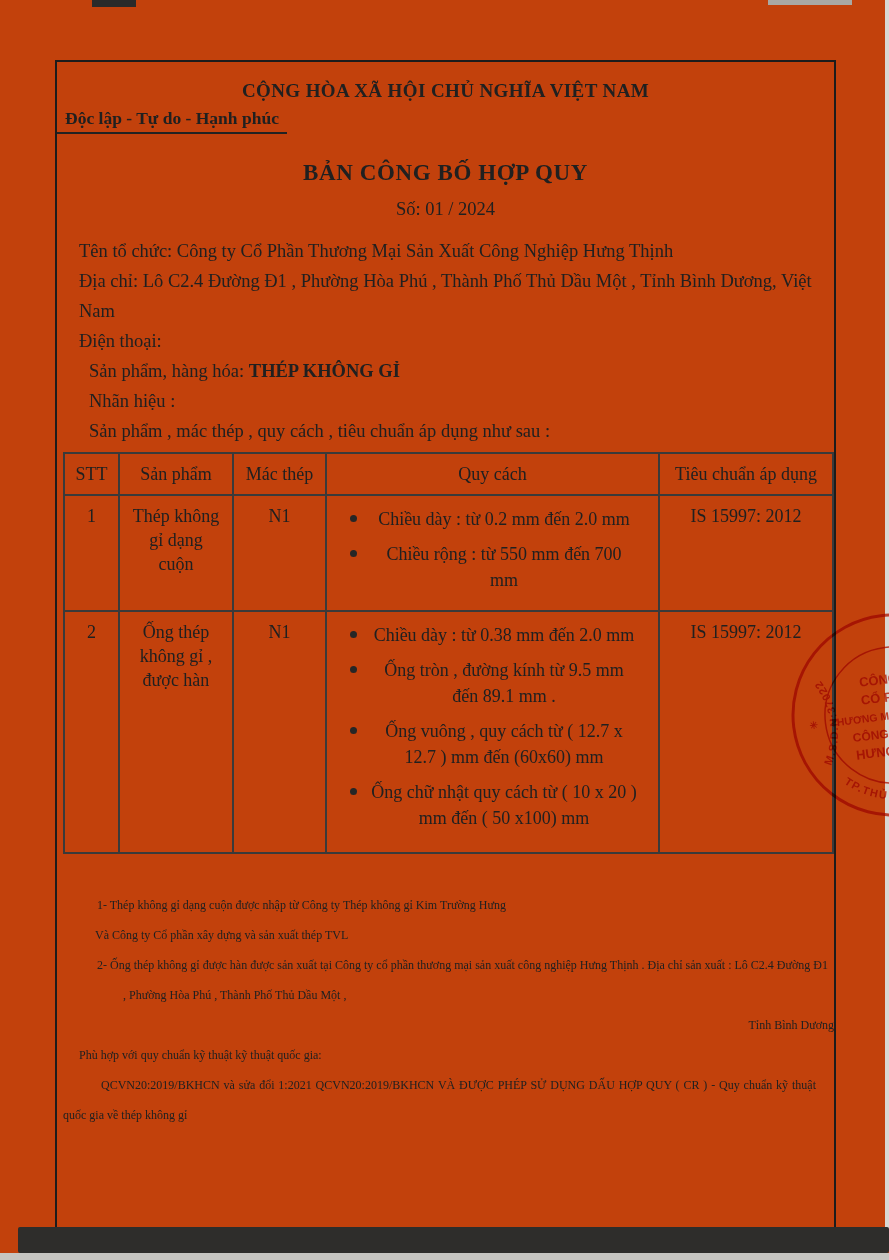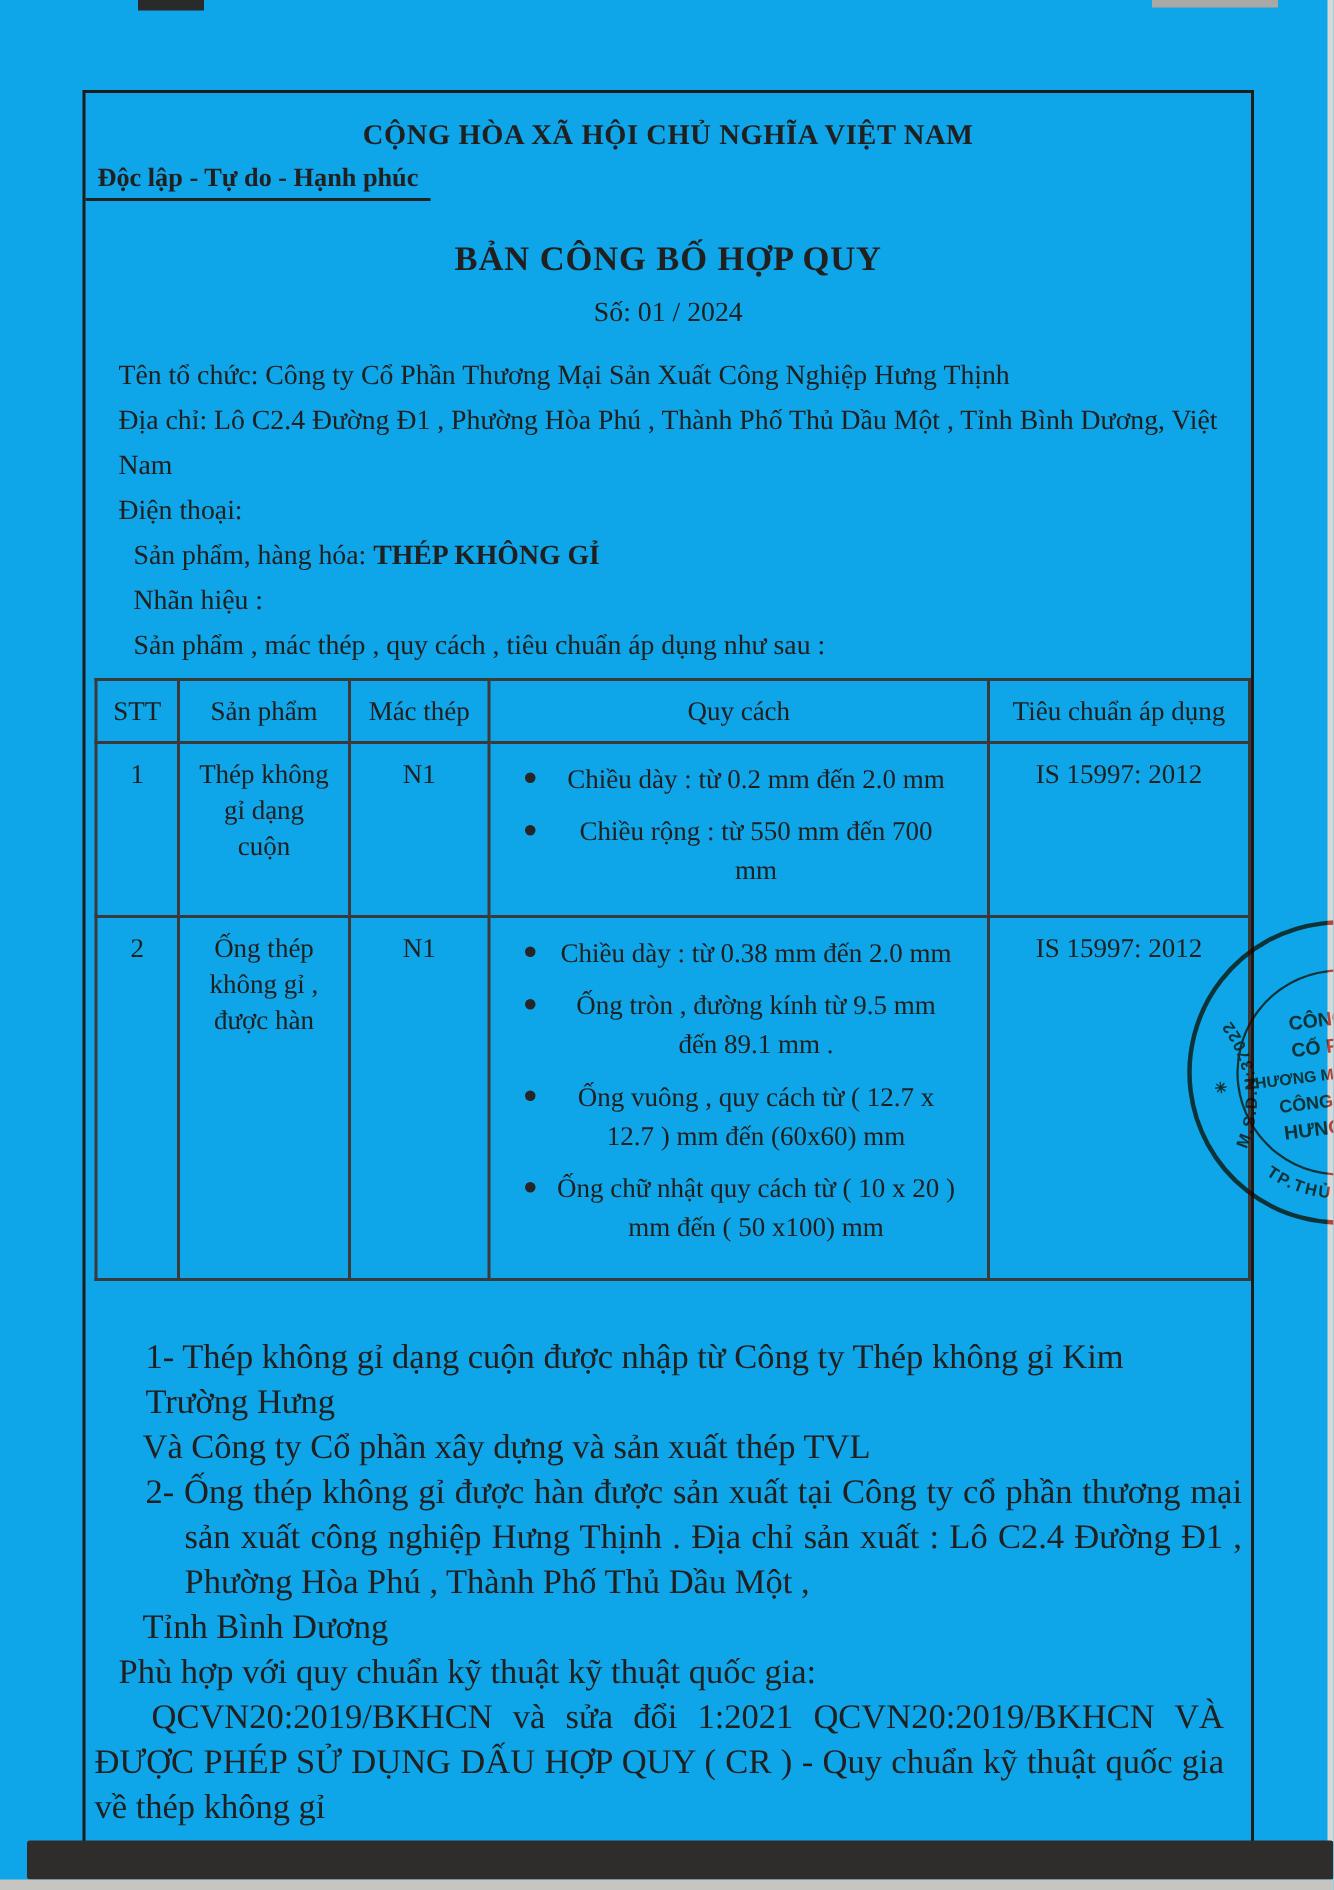--- a/index.html
+++ b/index.html
@@ -3,21 +3,21 @@
 <meta charset="utf-8">
 <style>
   * { box-sizing: border-box; margin: 0; padding: 0; }
   html, body { width: 889px; }
   body { background: #e9e9e6; font-family: "Liberation Serif", "DejaVu Serif", serif; }
 
   .page {
     position: relative;
     width: 889px;
     height: 1260px;
-    background: #0ea5e9;
+    background: #c2410c;
     overflow: hidden;
     color: #202020;
   }
 
   .frame {
     position: absolute;
     left: 55px;
     top: 60px;
     width: 781px;
     height: 1172px;
@@ -62,25 +62,25 @@
   .spec li { position: relative; padding-left: 26px; line-height: 26px; margin-bottom: 9px; max-width: 292px; }
   .spec li::before {
     content: "";
     position: absolute;
     left: 5px; top: 9px;
     width: 7px; height: 7px;
     border-radius: 50%;
     background: #262626;
   }
 
-  .notes { margin-top: 36px; font-size: 23px; line-height: 30px; }
+  .notes { margin-top: 36px; font-size: 12px; line-height: 30px; }
   .note-l1 { margin: 0 46px 0 40px; }
   .note-l2 { margin: 0 46px 0 38px; }
   .note-2  { margin: 0 6px 0 40px; padding-left: 26px; text-indent: -26px; text-align: justify; }
-  .note-tail { margin-left: 38px; }
+  .note-tail { margin-left: 22px; text-align: right; }
   .conf-intro { margin-left: 22px; }
   .conf-detail { margin: 0 18px 0 6px; text-indent: 38px; text-align: justify; }
 
   .stamp-box {
     position: absolute;
     left: 783px;
     top: 605px;
     width: 220px;
     height: 220px;
     z-index: 6;

